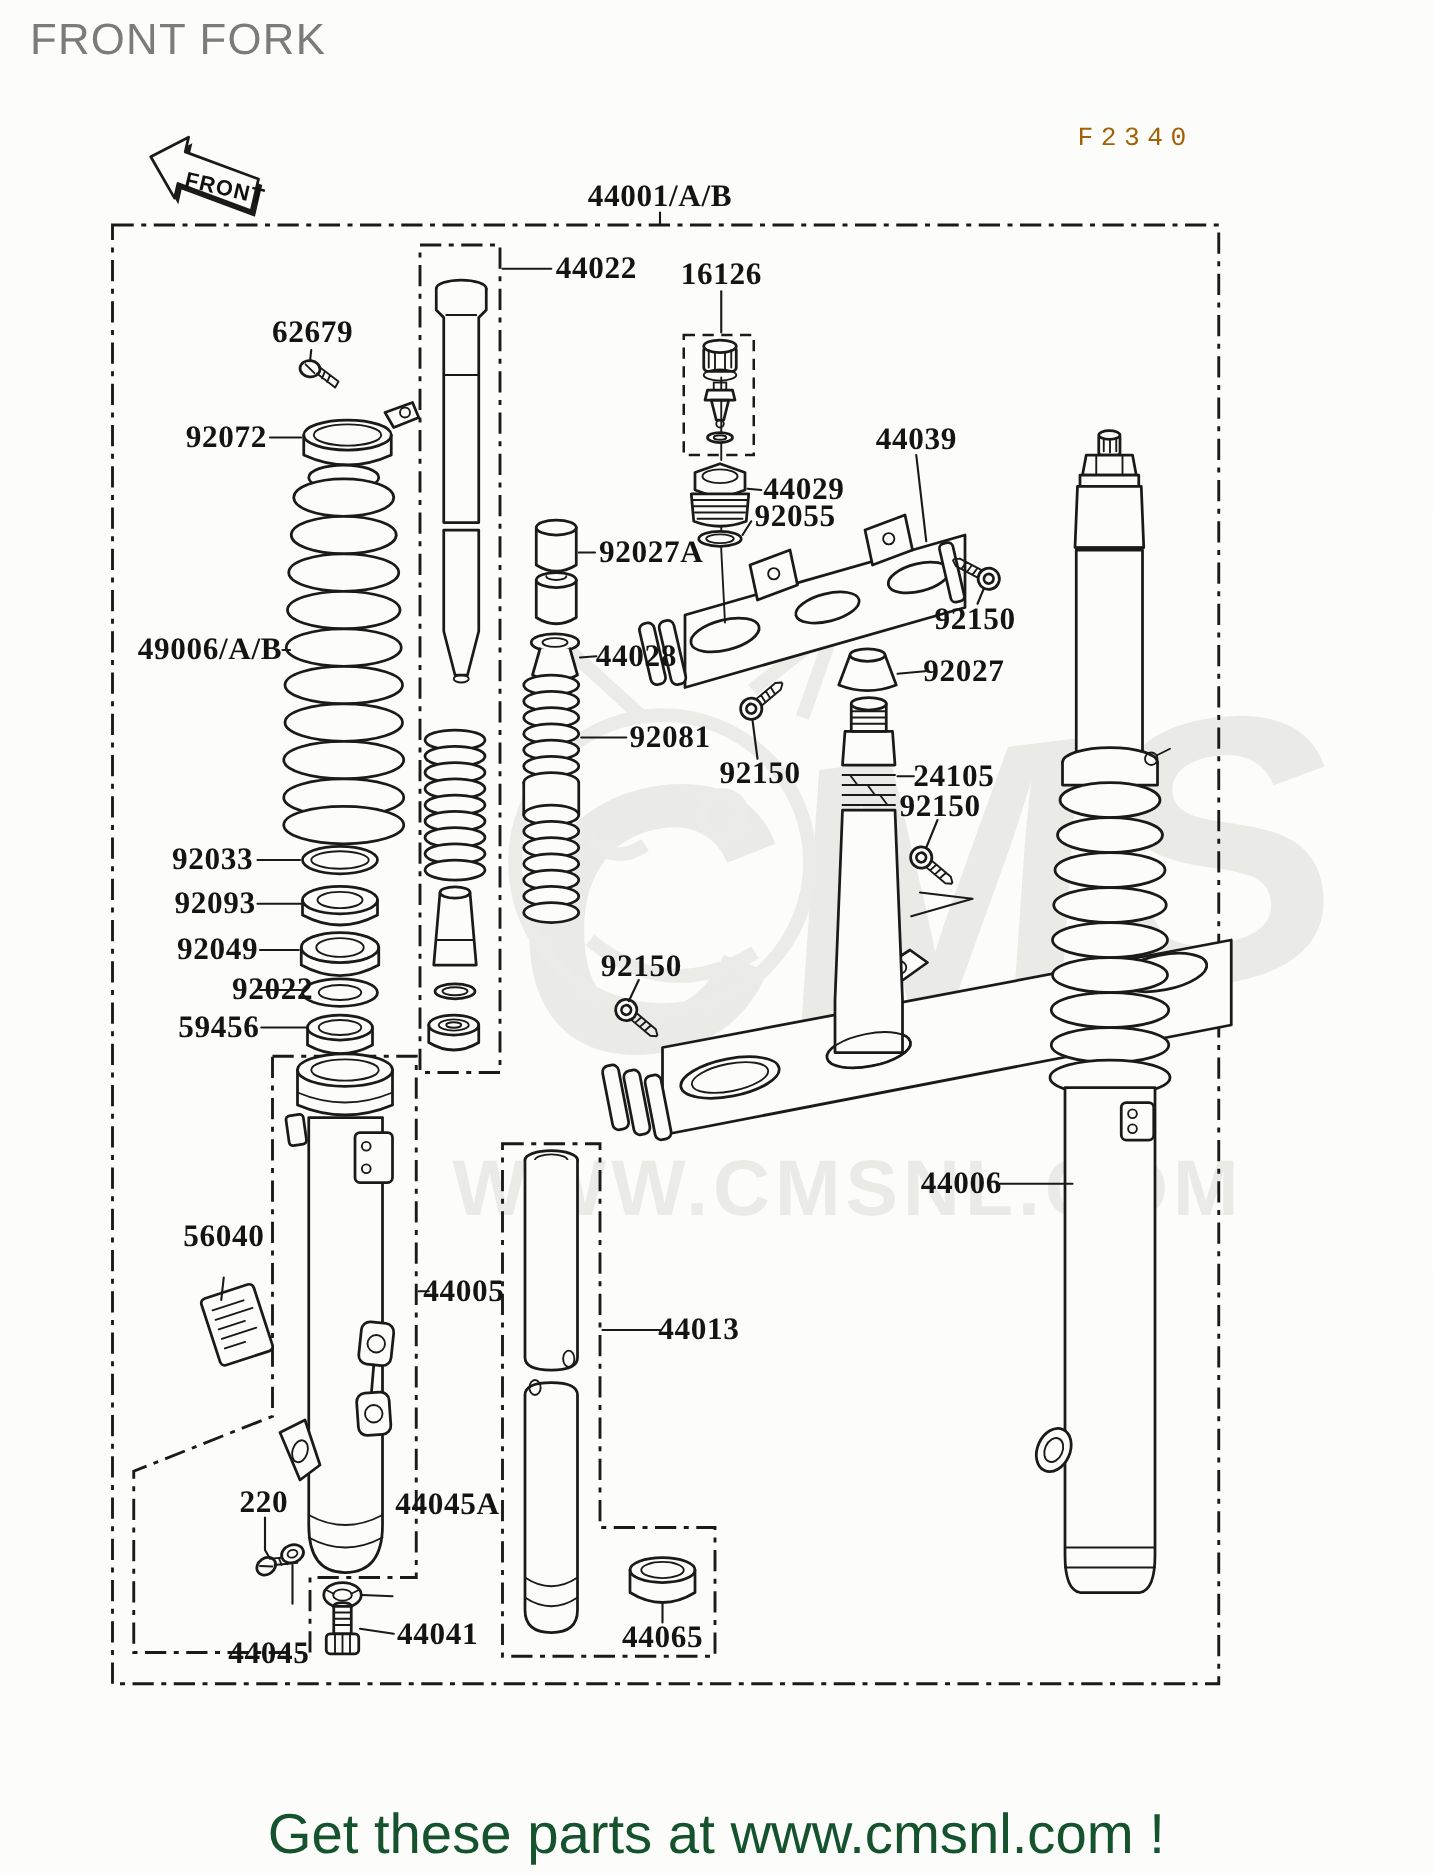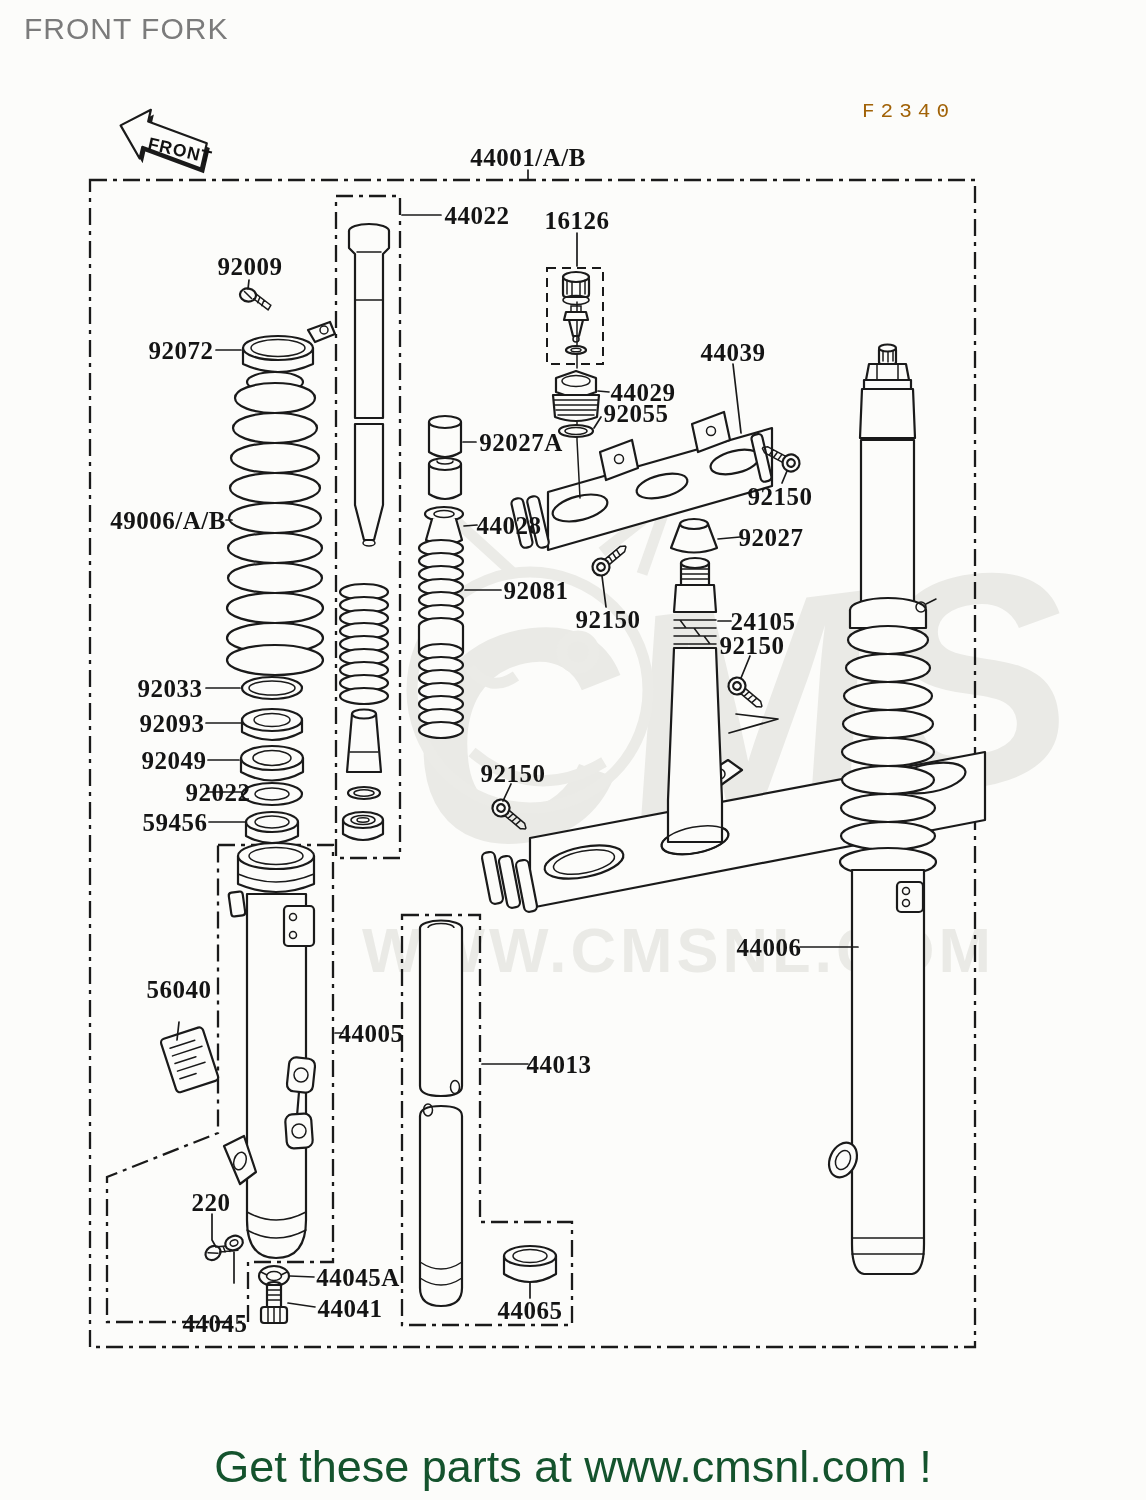--- a/index.html
+++ b/index.html
@@ -1,18 +1,18 @@
 <!DOCTYPE html>
 <html><head>
 <meta charset="utf-8">
 <style>
   html,body{margin:0;padding:0;background:#ffffff;}
   .page{position:relative;width:1146px;height:1500px;background:#fcfcfa;overflow:hidden;
         font-family:"Liberation Sans",sans-serif;}
-  .page-title{position:absolute;left:24px;top:12px;font-size:30px;color:#7b7b7b;
+  .page-title{position:absolute;left:24px;top:12px;font-size:35px;color:#7b7b7b;
         letter-spacing:1px;white-space:nowrap;}
   .fig-code{position:absolute;left:862px;top:100px;font-family:Liberation Mono, monospace;
         font-size:21px;letter-spacing:6px;color:#a16207;white-space:nowrap;}
   .diagram{position:absolute;left:0;top:0;width:1146px;height:1500px;}
   .diagram svg{position:absolute;left:0;top:0;}
   .labels-layer{position:absolute;left:0;top:0;width:1146px;height:1500px;pointer-events:none;font-family:Liberation Serif, serif;}
   .part-label{position:absolute;transform:translate(-50%,-50%);font-size:25px;font-weight:600;
         color:#141414;white-space:nowrap;letter-spacing:.5px;line-height:1;}
   .footer-banner{position:absolute;left:0;top:1441px;width:100%;text-align:center;
         font-size:45px;color:#14532d;white-space:nowrap;}
@@ -382,21 +382,21 @@
         <path class="leader" d="M290,1276 L314,1277"></path>
         <path class="leader" d="M288,1303 L315,1307"></path>
         <path class="leader" d="M530,1282 L530,1298"></path>
       </g>
     </svg>
 
     <div class="labels-layer">
         <div class="part-label" style="left: 528px; top: 157px;">44001/A/B</div>
         <div class="part-label" style="left: 477px; top: 215px;">44022</div>
         <div class="part-label" style="left: 577px; top: 220px;">16126</div>
-        <div class="part-label" style="left: 250px; top: 266px;">92009</div>
+        <div class="part-label" style="left: 250px; top: 266px;">62679</div>
         <div class="part-label" style="left: 181px; top: 350px;">92072</div>
         <div class="part-label" style="left: 168px; top: 520px;">49006/A/B</div>
         <div class="part-label" style="left: 643px; top: 392px;">44029</div>
         <div class="part-label" style="left: 636px; top: 413px;">92055</div>
         <div class="part-label" style="left: 521px; top: 442px;">92027A</div>
         <div class="part-label" style="left: 733px; top: 352px;">44039</div>
         <div class="part-label" style="left: 780px; top: 496px;">92150</div>
         <div class="part-label" style="left: 509px; top: 525px;">44028</div>
         <div class="part-label" style="left: 771px; top: 537px;">92027</div>
         <div class="part-label" style="left: 536px; top: 590px;">92081</div>
@@ -408,20 +408,20 @@
         <div class="part-label" style="left: 172px; top: 723px;">92093</div>
         <div class="part-label" style="left: 174px; top: 760px;">92049</div>
         <div class="part-label" style="left: 174px; top: 792px; margin-left: 44px;">92022</div>
         <div class="part-label" style="left: 175px; top: 822px;">59456</div>
         <div class="part-label" style="left: 179px; top: 989px;">56040</div>
         <div class="part-label" style="left: 371px; top: 1033px;">44005</div>
         <div class="part-label" style="left: 559px; top: 1064px;">44013</div>
         <div class="part-label" style="left: 769px; top: 947px;">44006</div>
         <div class="part-label" style="left: 211px; top: 1202px;">220</div>
         <div class="part-label" style="left: 215px; top: 1295px; margin-top: 28px;">44045</div>
-        <div class="part-label" style="left: 358px; top: 1277px; text-align: right;">44045A</div>
+        <div class="part-label" style="left: 358px; top: 1204px; text-align: right;">44045A</div>
         <div class="part-label" style="left: 350px; top: 1308px;">44041</div>
         <div class="part-label" style="left: 530px; top: 1310px;">44065</div>
       </div>
   </div>
 
   <div class="footer-banner">Get these parts at www.cmsnl.com !</div>
 </div>
 
 </body></html>

